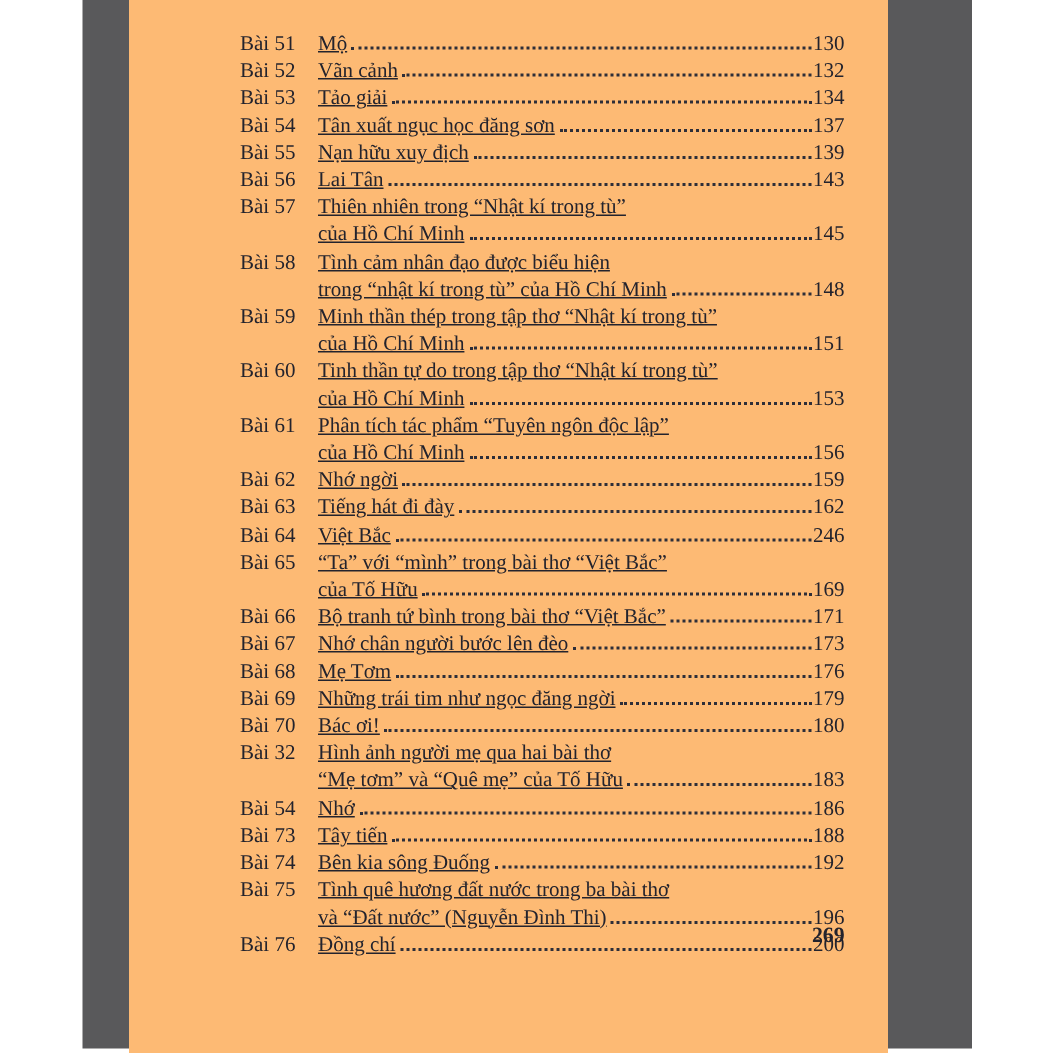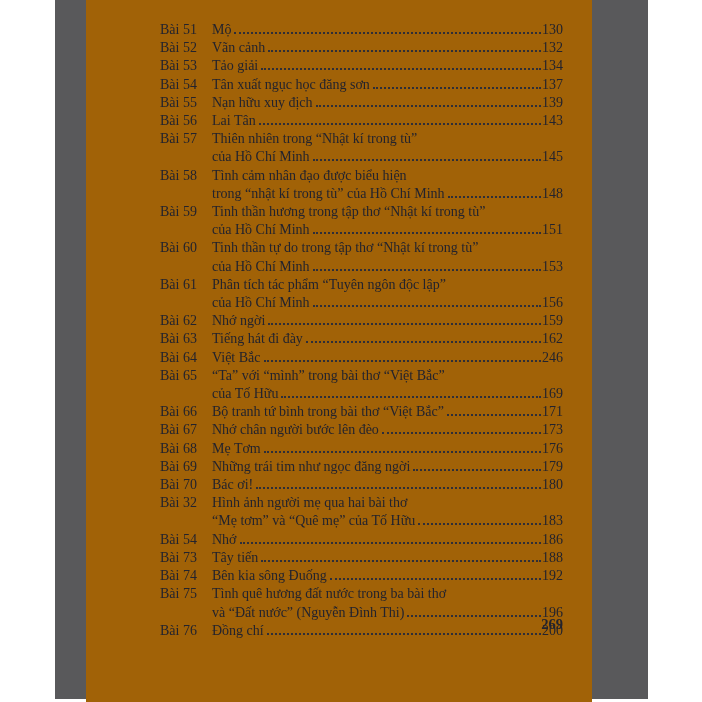--- a/index.html
+++ b/index.html
@@ -23,21 +23,21 @@
   }
   .strip-left  { left: 55px;  width: 31px; }
   .strip-right { left: 592px; width: 56px; }
 
   .page-area {
     position: absolute;
     left: 86px;
     top: 0;
     width: 506px;
     height: 702px;
-    background: #a16207;
+    background: #fdba74;
   }
 
   .toc {
     position: absolute;
     left: 74px;   
     top: 21px;
     width: 403px;
     font-size: 14px;
     line-height: 18.2px;
   }
@@ -45,20 +45,21 @@
     display: flex;
     align-items: baseline;
   }
   .num {
     flex: 0 0 52px;
     white-space: pre;
   }
   .title {
     flex: 0 0 auto;
     white-space: pre;
+    text-decoration: underline;
   }
   .leader {
     flex: 1 1 8px;
     min-width: 8px;
     border-bottom: 2px dotted #2e2e38;
     margin-left: 3px;
     margin-right: 1px;
   }
   .pg {
     flex: 0 0 auto;
@@ -132,21 +133,21 @@
         <span class="title">Tình cảm nhân đạo được biểu hiện</span>
       </div>
       <div class="row">
         <span class="num"></span>
         <span class="title">trong “nhật kí trong tù” của Hồ Chí Minh</span>
         <span class="leader"></span>
         <span class="pg">148</span>
       </div>
       <div class="row">
         <span class="num">Bài 59</span>
-        <span class="title">Tinh thần hương trong tập thơ “Nhật kí trong tù”</span>
+        <span class="title">Minh thần thép trong tập thơ “Nhật kí trong tù”</span>
       </div>
       <div class="row">
         <span class="num"></span>
         <span class="title">của Hồ Chí Minh</span>
         <span class="leader"></span>
         <span class="pg">151</span>
       </div>
       <div class="row">
         <span class="num">Bài 60</span>
         <span class="title">Tinh thần tự do trong tập thơ “Nhật kí trong tù”</span>

